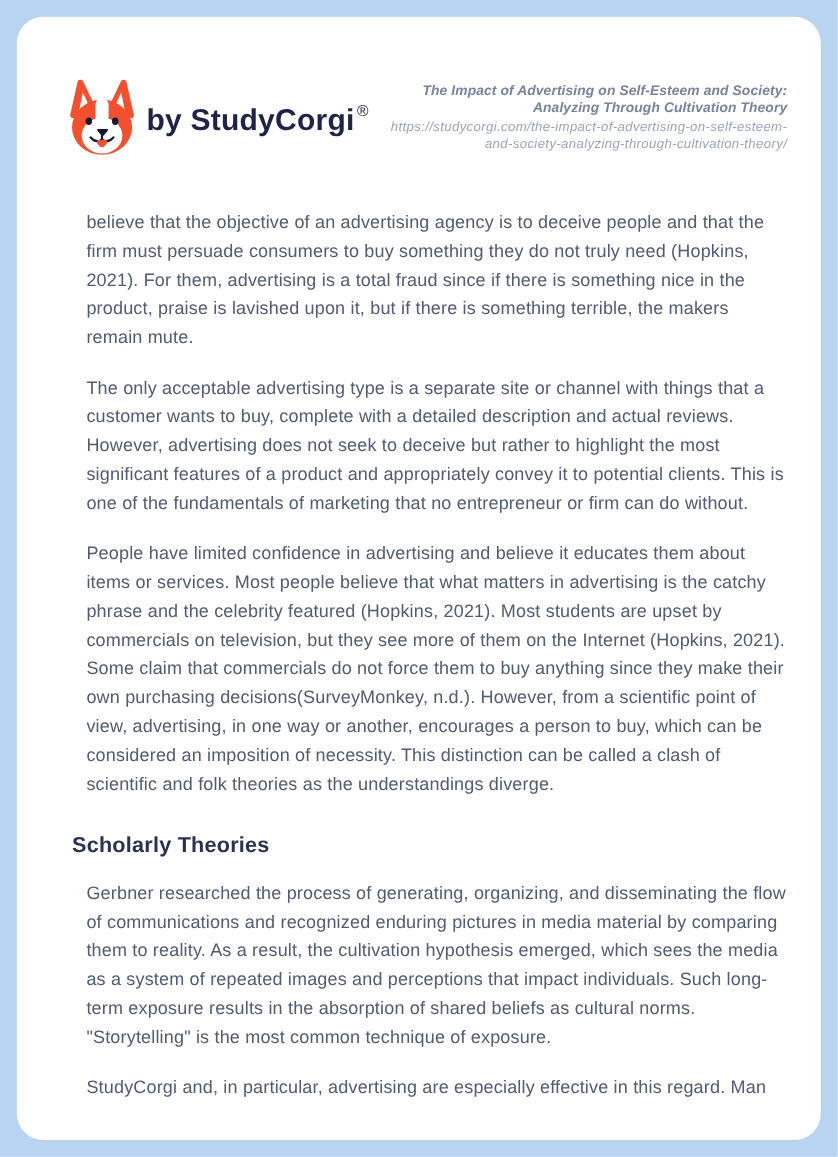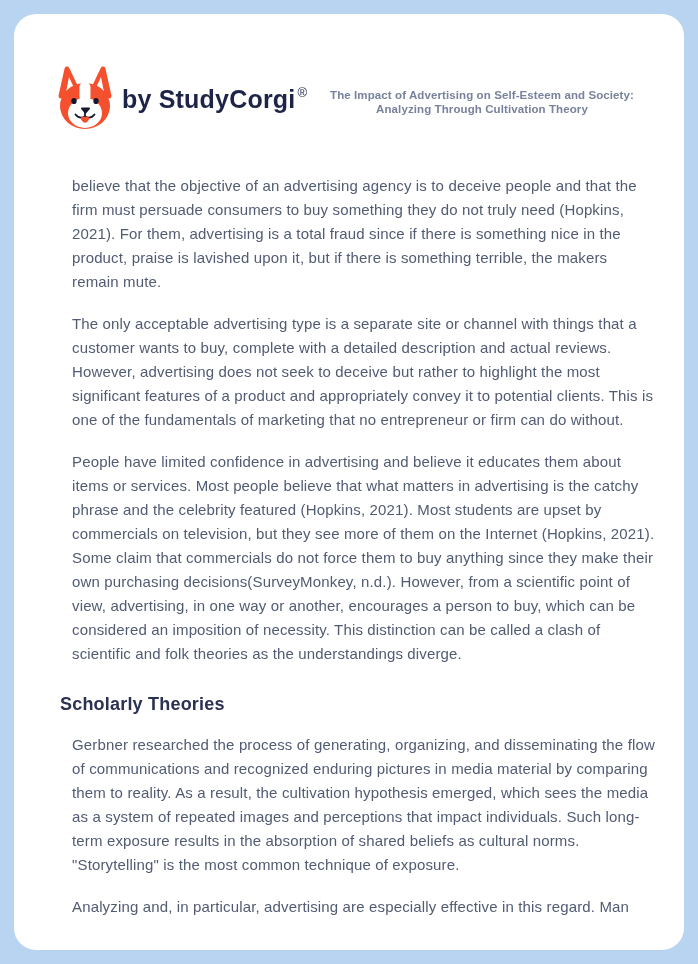--- a/index.html
+++ b/index.html
@@ -50,22 +50,23 @@
     line-height: 1;
   }
   .brand-text sup {
     font-size: 13px;
     font-weight: normal;
     vertical-align: 11px;
     margin-left: 2px;
   }
   .doc-meta {
     width: 348px;
-    text-align: center;
-    margin-top: 22px;
+    text-align: right;
+    margin-top: 3px;
+    font-style: italic;
   }
   .doc-title {
     font-size: 11.5px;
     font-weight: bold;
     line-height: 14px;
     color: var(--title-gray);
     letter-spacing: 0.1px;
   }
   .doc-url {
     font-size: 11px;
@@ -122,26 +123,27 @@
 
         <path d="M27 46 v4.5" stroke="#14192F" stroke-width="1.8" stroke-linecap="round" fill="none"></path>
         <path d="M17.5 48.5 q4 5 9.5 2 q5.5 3 9.5 -2" stroke="#14192F" stroke-width="1.9" stroke-linecap="round" fill="none"></path>
         <path d="M22.5 52.5 q4.5 8.5 9 0 l-1 -1.8 h-7 Z" fill="#F4502E"></path>
       </svg>
       <div class="brand-text"><span>by StudyCorgi</span><sup>®</sup></div>
     </div>
 
     <div class="doc-meta">
       <div class="doc-title">The Impact of Advertising on Self-Esteem and Society: Analyzing Through Cultivation Theory</div>
+      <div class="doc-url">https://studycorgi.com/the-impact-of-advertising-on-self-esteem-and-society-analyzing-through-cultivation-theory/</div>
     </div>
 
   </header>
 
   <main class="doc-body">
     <p>believe that the objective of an advertising agency is to deceive people and that the firm must persuade consumers to buy something they do not truly need (Hopkins, 2021). For them, advertising is a total fraud since if there is something nice in the product, praise is lavished upon it, but if there is something terrible, the makers remain mute.</p>
     <p>The only acceptable advertising type is a separate site or channel with things that a customer wants to buy, complete with a detailed description and actual reviews. However, advertising does not seek to deceive but rather to highlight the most significant features of a product and appropriately convey it to potential clients. This is one of the fundamentals of marketing that no entrepreneur or firm can do without.</p>
     <p>People have limited confidence in advertising and believe it educates them about items or services. Most people believe that what matters in advertising is the catchy phrase and the celebrity featured (Hopkins, 2021). Most students are upset by commercials on television, but they see more of them on the Internet (Hopkins, 2021). Some claim that commercials do not force them to buy anything since they make their own purchasing decisions(SurveyMonkey, n.d.). However, from a scientific point of view, advertising, in one way or another, encourages a person to buy, which can be considered an imposition of necessity. This distinction can be called a clash of scientific and folk theories as the understandings diverge.</p>
     <h2>Scholarly Theories</h2>
     <p>Gerbner researched the process of generating, organizing, and disseminating the flow of communications and recognized enduring pictures in media material by comparing them to reality. As a result, the cultivation hypothesis emerged, which sees the media as a system of repeated images and perceptions that impact individuals. Such long-term exposure results in the absorption of shared beliefs as cultural norms. "Storytelling" is the most common technique of exposure.</p>
-    <p>Analyzing and, in particular, advertising are especially effective in this regard. Man</p>
+    <p>StudyCorgi and, in particular, advertising are especially effective in this regard. Man</p>
   </main>
 
 </div>
 
 </body></html>

